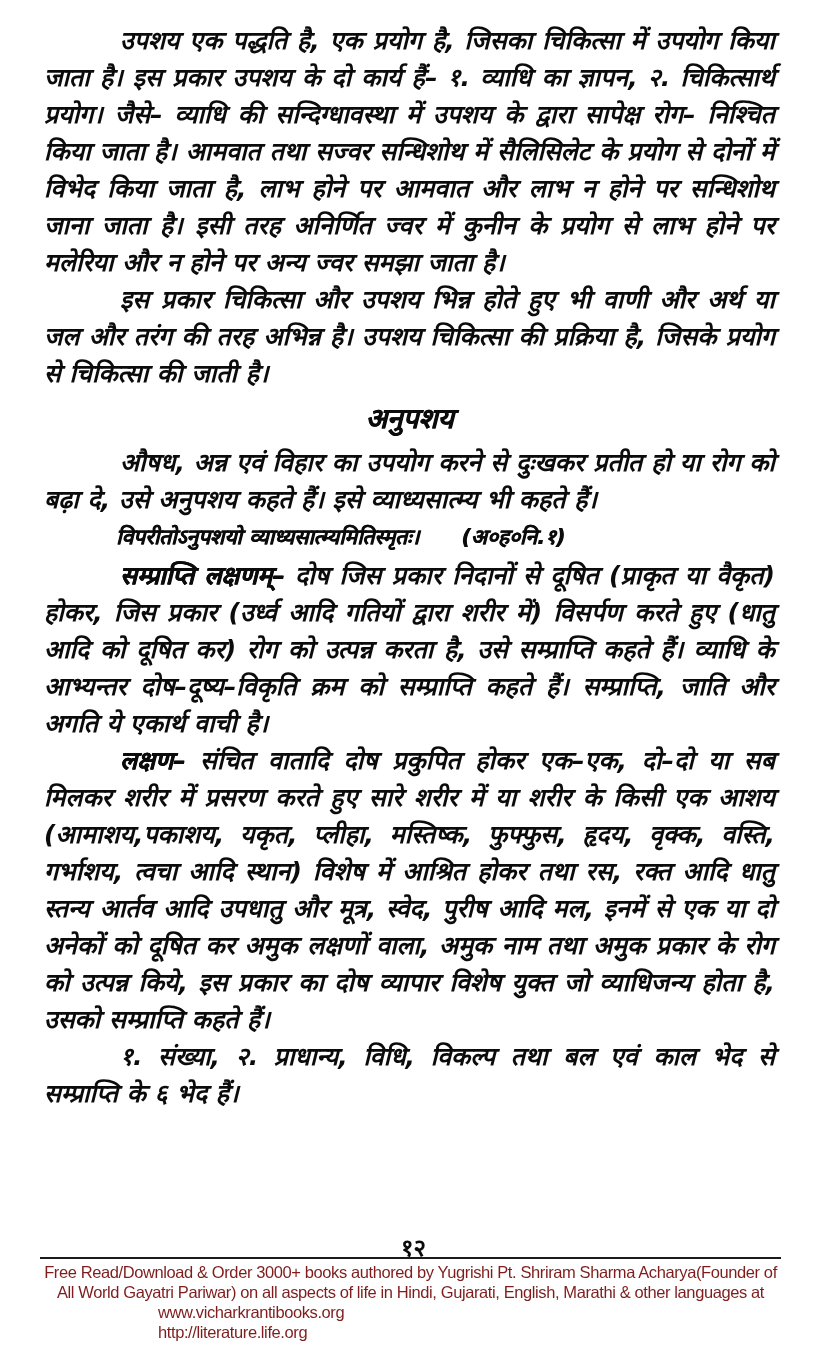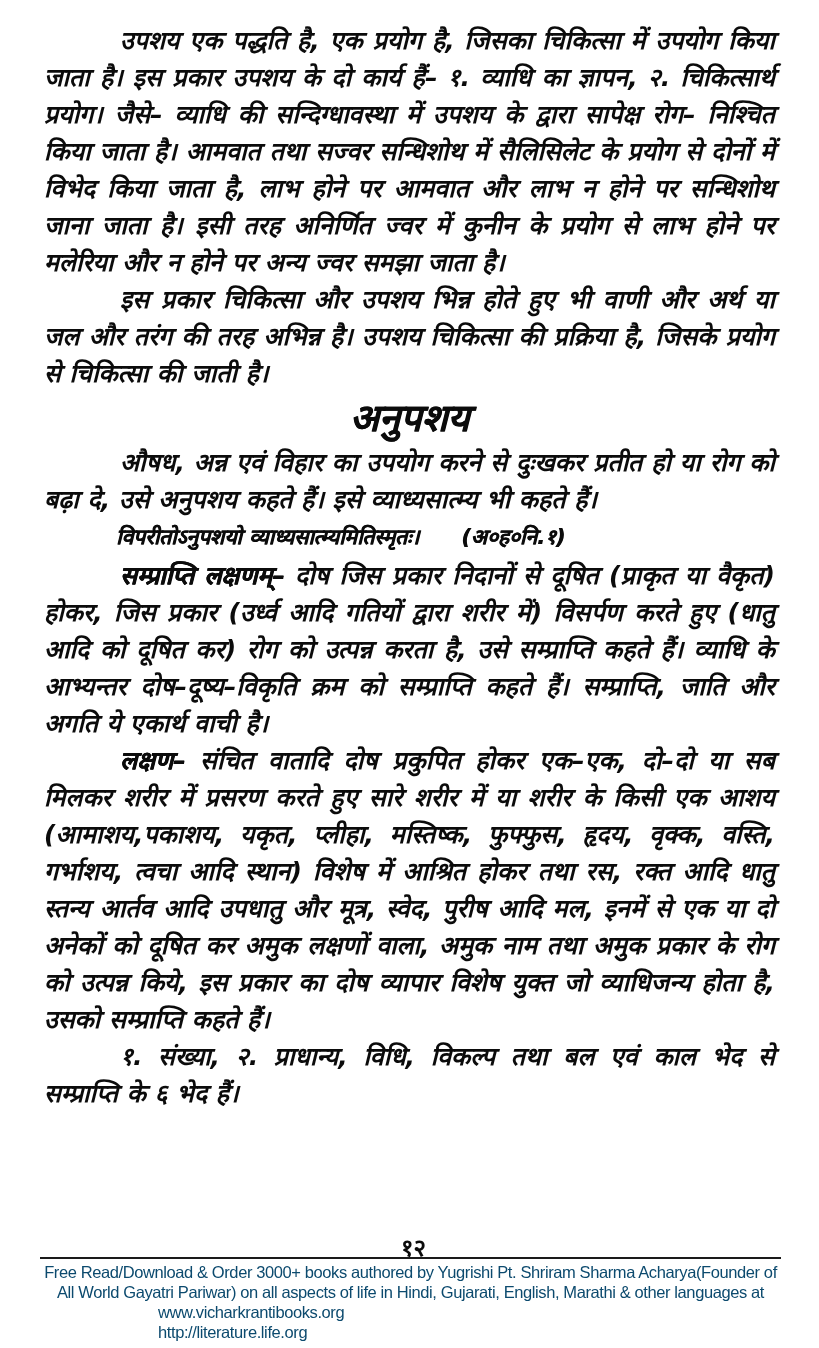--- a/index.html
+++ b/index.html
@@ -21,21 +21,21 @@
     font-size: 25px;
     font-weight: 700;
     line-height: 37px;
     text-align: justify;
     color: #0b0b0b;
   }
   .indent { text-indent: 76px; }
   .section-heading {
     margin: 3px 0 2px 0;
     text-align: center;
-    font-size: 38px;
+    font-size: 28px;
     font-weight: 700;
     line-height: 47px;
     text-shadow: 0.5px 0 0 currentColor;
   }
   .shloka-line {
     margin: 0;
     padding-left: 72px;
     font-size: 21px;
     font-weight: 700;
     line-height: 39px;
@@ -59,21 +59,21 @@
     position: absolute;
     left: 40px;
     right: 38px;
     bottom: 6px;
     border-top: 2px solid #1a1a1a;
     padding-top: 3px;
     font-family: "Liberation Sans", sans-serif;
     font-size: 16.5px;
     letter-spacing: -0.4px;
     line-height: 20px;
-    color: #0c4a6e;
+    color: #7f1d1d;
   }
   .footer-line { text-align: center; }
   .footer-links {
     display: flex;
     justify-content: space-between;
     padding: 0 18px 0 118px;
     flex-direction: column;
   }
 </style>
 </head>

